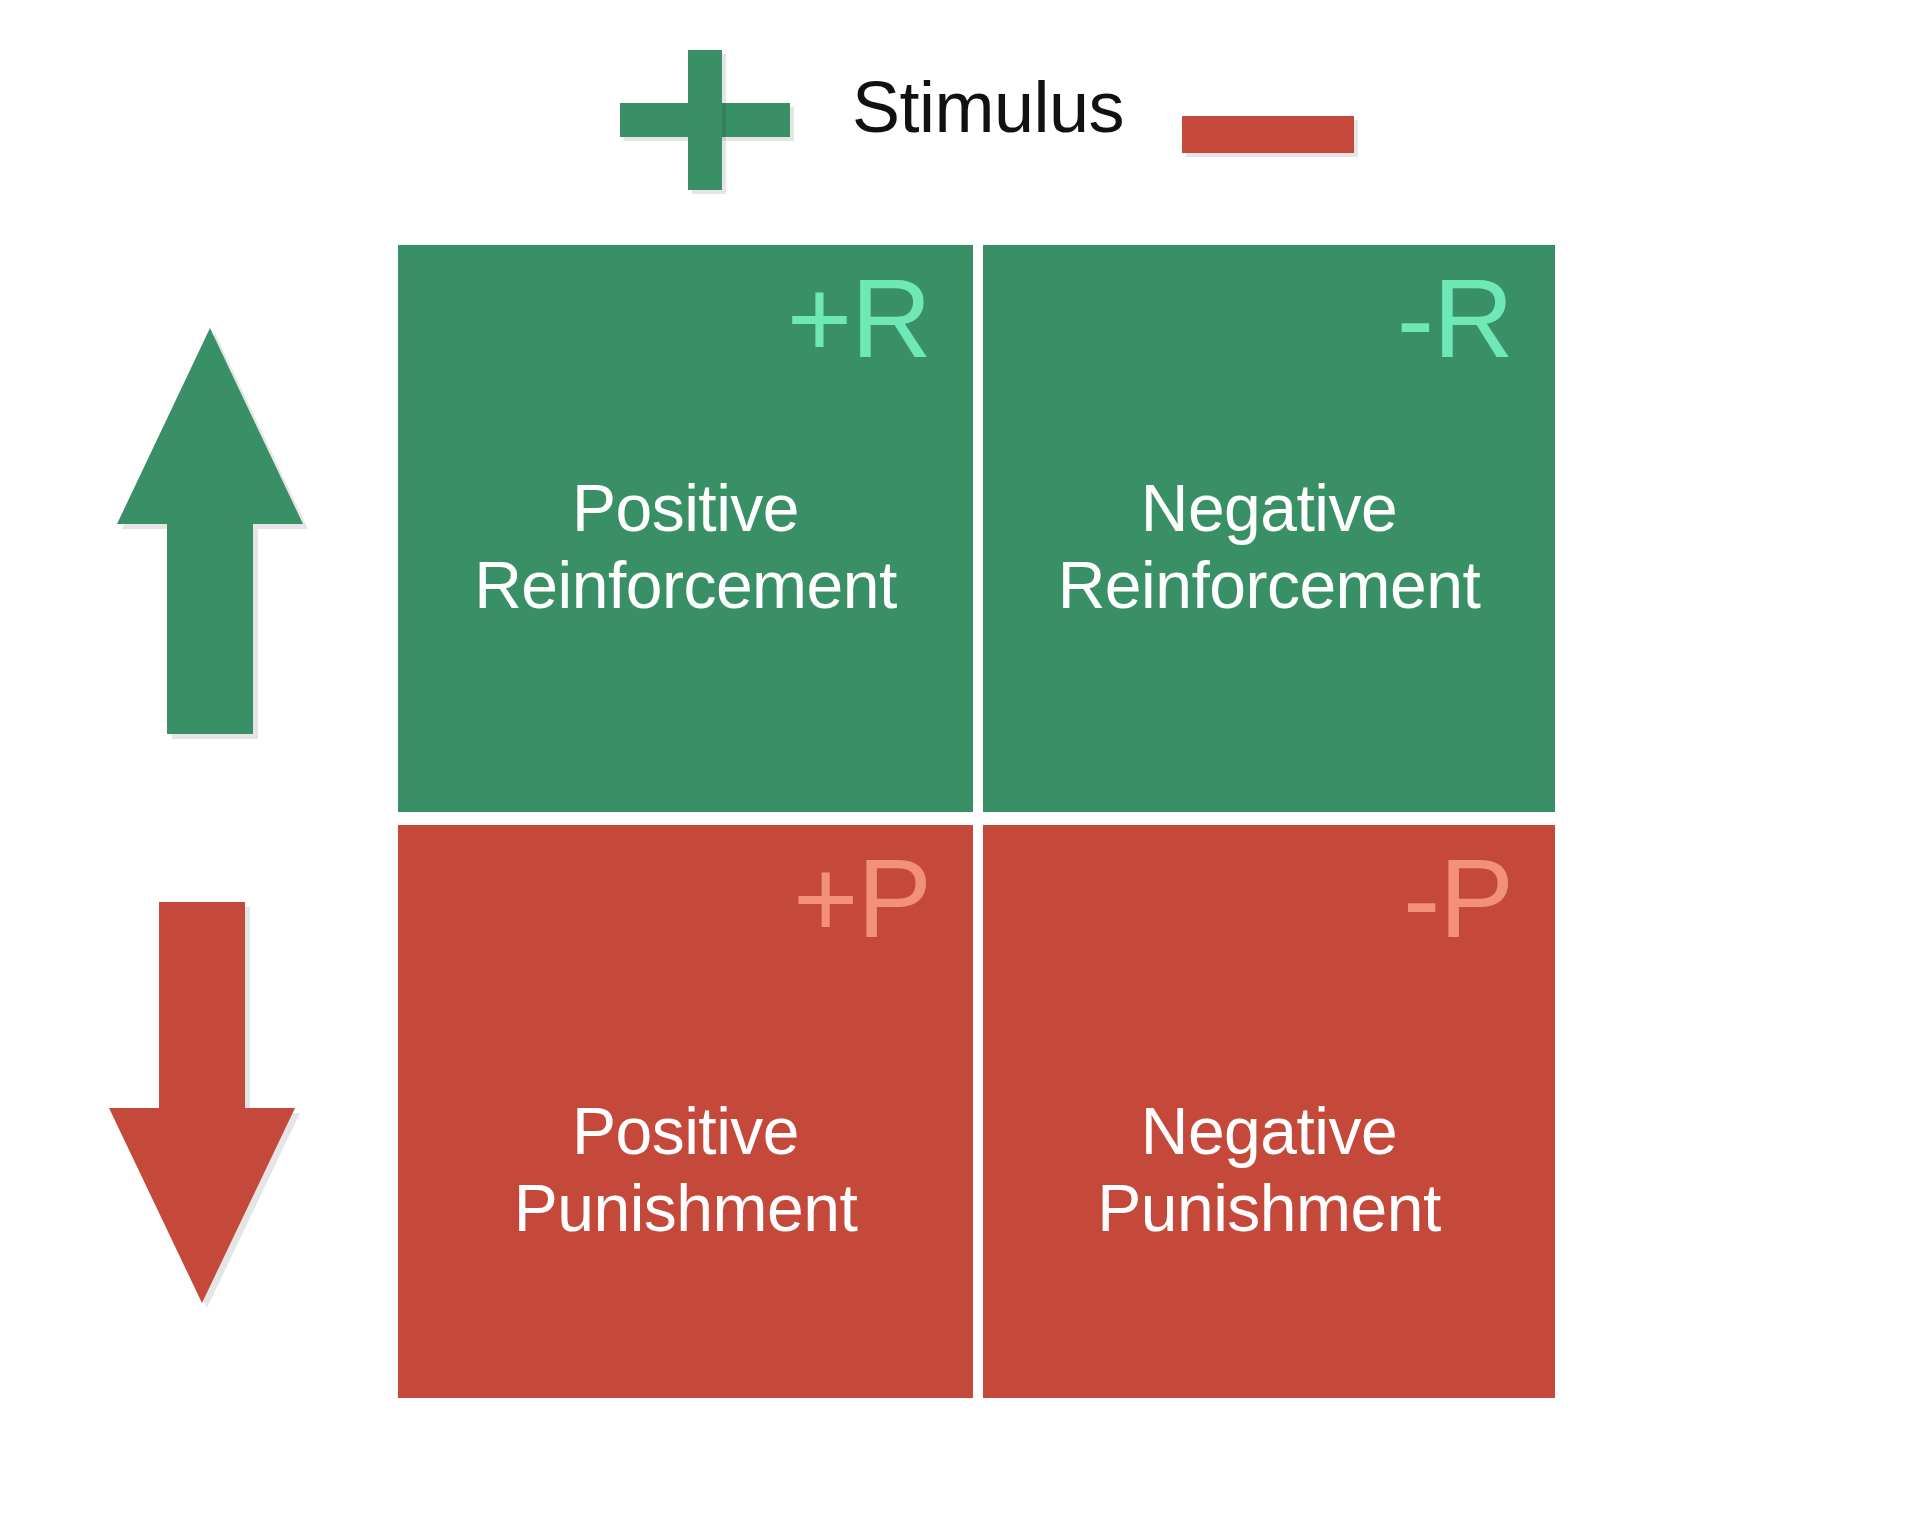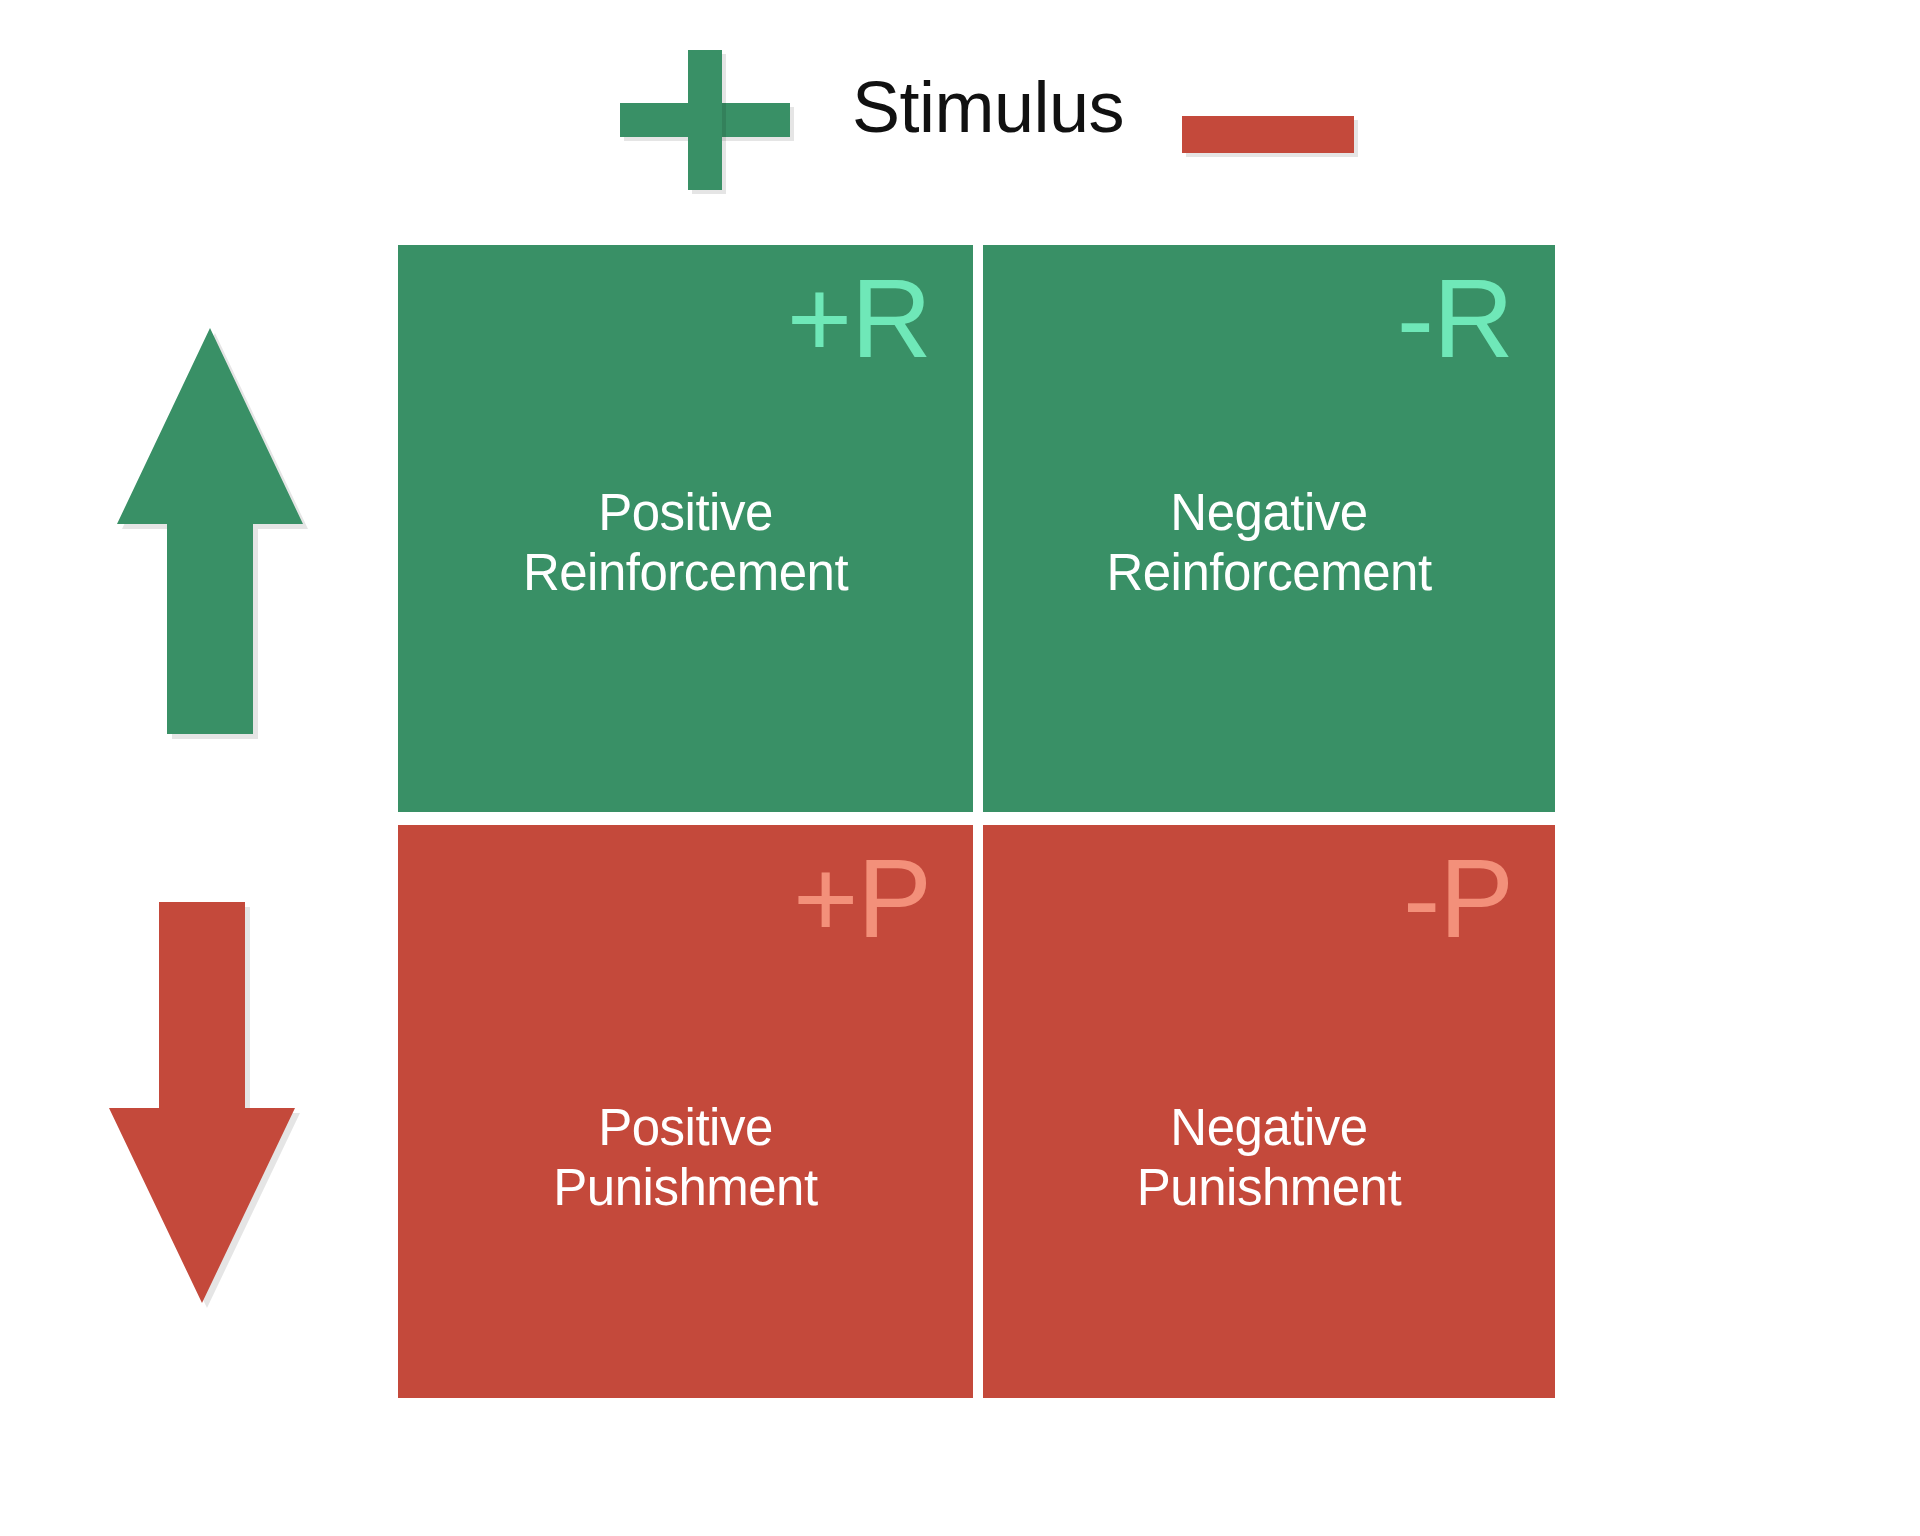--- a/index.html
+++ b/index.html
@@ -145,21 +145,21 @@
   .cell.red   .cell-code { color: #F3907A; }
 
   .cell-title {
     position: absolute;
     left: 0;
     right: 0;
     top: 50%;
     transform: translateY(-38%);
     text-align: center;
     color: #ffffff;
-    font-size: 51px;
+    font-size: 66px;
     line-height: 1.18;
     letter-spacing: -0.5px;
     padding: 0 14px;
   }
   .cell.red .cell-title {
     transform: translateY(-12%);
   }
   .cell-title .line { display: block; }
 </style>
 </head>

